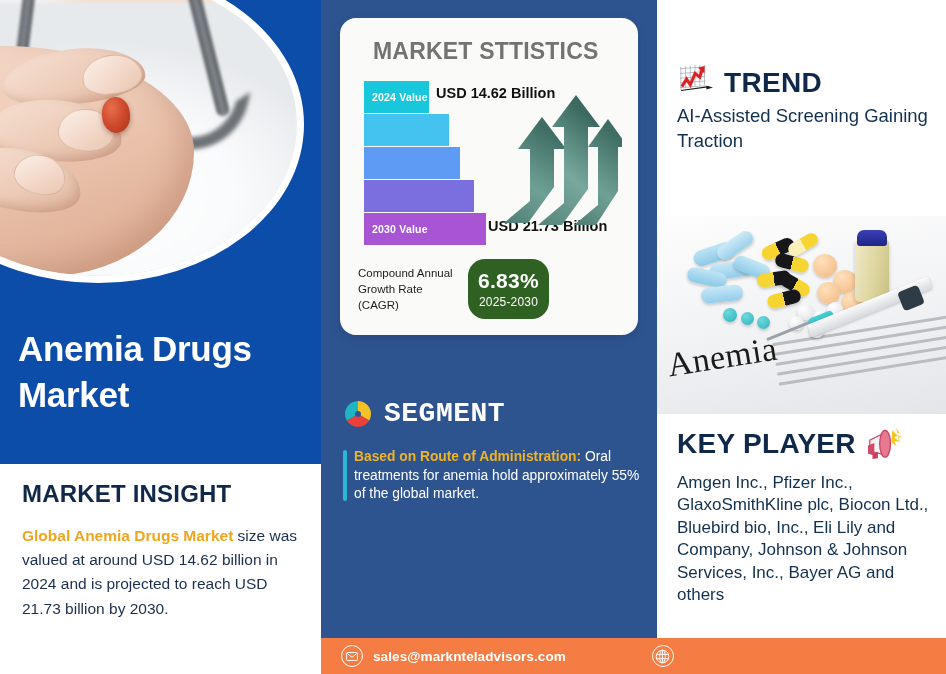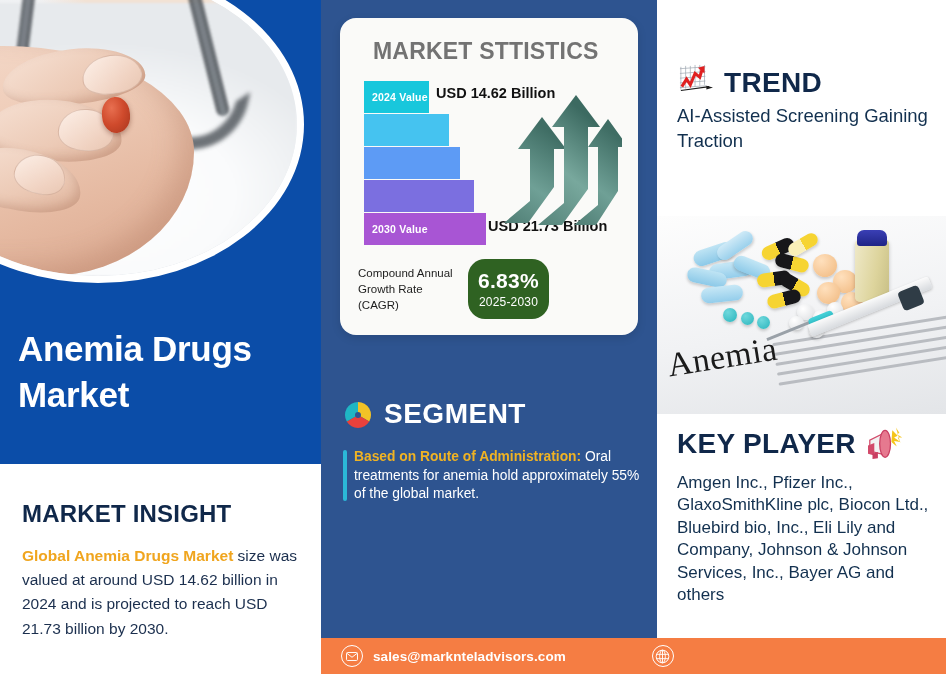--- a/index.html
+++ b/index.html
@@ -100,21 +100,21 @@
   }
 
   .left-title {
     position: absolute; left: 18px; top: 326px; width: 290px;
     color: #ffffff;
     font-size: 35px; font-weight: 700; line-height: 1.32;
     letter-spacing: -.3px;
   }
   .insight-block {
     position: absolute; left: 0; top: 464px; width: 321px; height: 210px;
-    background: #ffffff; padding: 36px 22px 0 22px;
+    background: #ffffff; padding: 16px 22px 0 22px;
   }
   .insight-head {
     font-size: 24px; font-weight: 700; color: #10284a;
     letter-spacing: .2px; margin-bottom: 16px;
   }
   .insight-body {
     font-size: 15.5px; line-height: 1.56; color: #1b2f4e;
   }
   .insight-body .hl { color: #F0A51E; font-weight: 700; }
 
@@ -164,21 +164,21 @@
   }
   .cagr-badge {
     background: #2F6222; border-radius: 17px;
     padding: 10px 10px; text-align: center; color: #ffffff;
   }
   .cagr-pct { font-size: 21px; font-weight: 800; letter-spacing: .3px; }
   .cagr-range { font-size: 12px; margin-top: 2px; letter-spacing: .2px; }
 
   .segment-head {
     position: absolute; left: 22px; top: 398px;
-    display: flex; align-items: flex-end; gap: 11px;
+    display: flex; align-items: center; gap: 11px; font-family: Liberation Mono, monospace;
   }
   .segment-title {
     color: #ffffff; font-size: 28px; font-weight: 800; letter-spacing: .5px;
   }
   .seg-list { position: absolute; left: 22px; top: 448px; width: 300px; }
   .seg-item {
     position: relative; padding-left: 11px; margin-bottom: 13px;
   }
   .seg-item::before {
     content: ""; position: absolute; left: 0; top: 2px; bottom: 3px;

